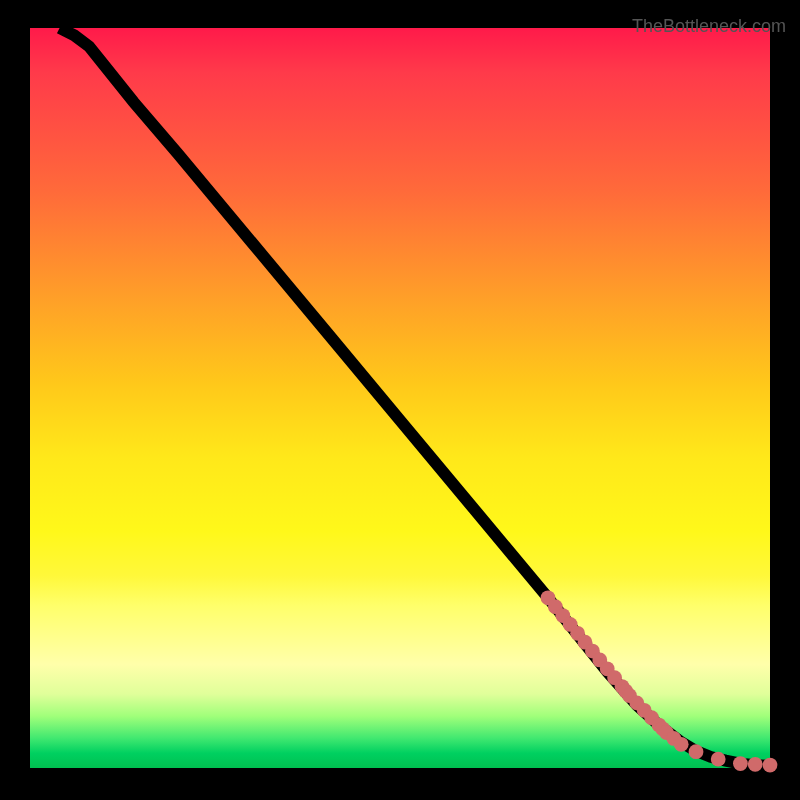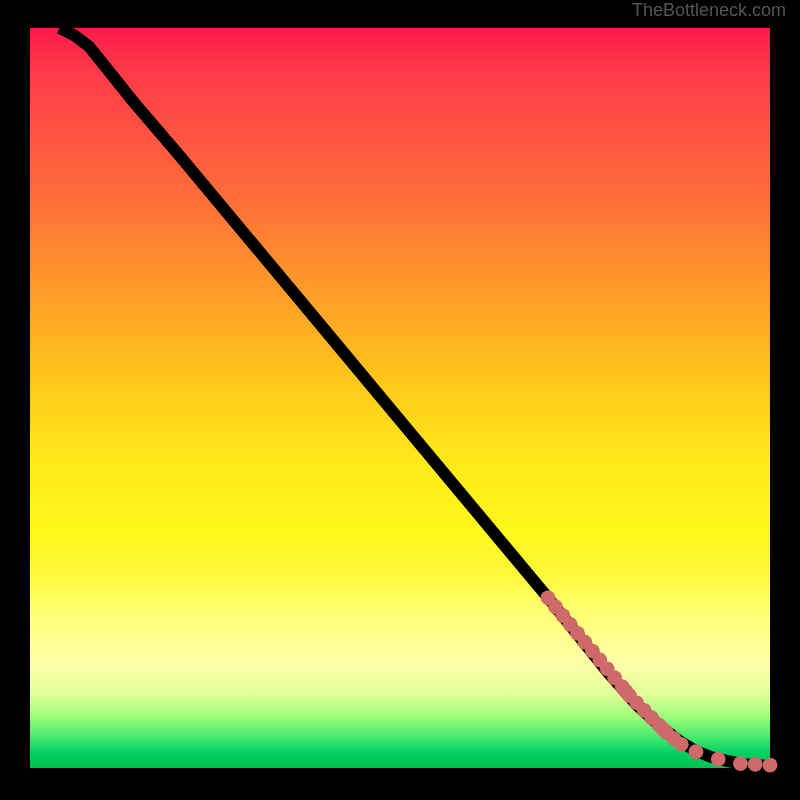--- a/index.html
+++ b/index.html
@@ -7,21 +7,21 @@
     padding: 0;
     width: 800px;
     height: 800px;
     background: #000;
     font-family: Arial, sans-serif;
     overflow: hidden;
     position: relative;
   }
   .watermark {
     position: absolute;
-    top: 0;
+    top: 16px;
     right: 14px;
     color: #555;
     font-size: 18px;
     font-weight: 500;
     z-index: 10;
   }
   .plot-area {
     position: absolute;
     left: 30px;
     top: 28px;

